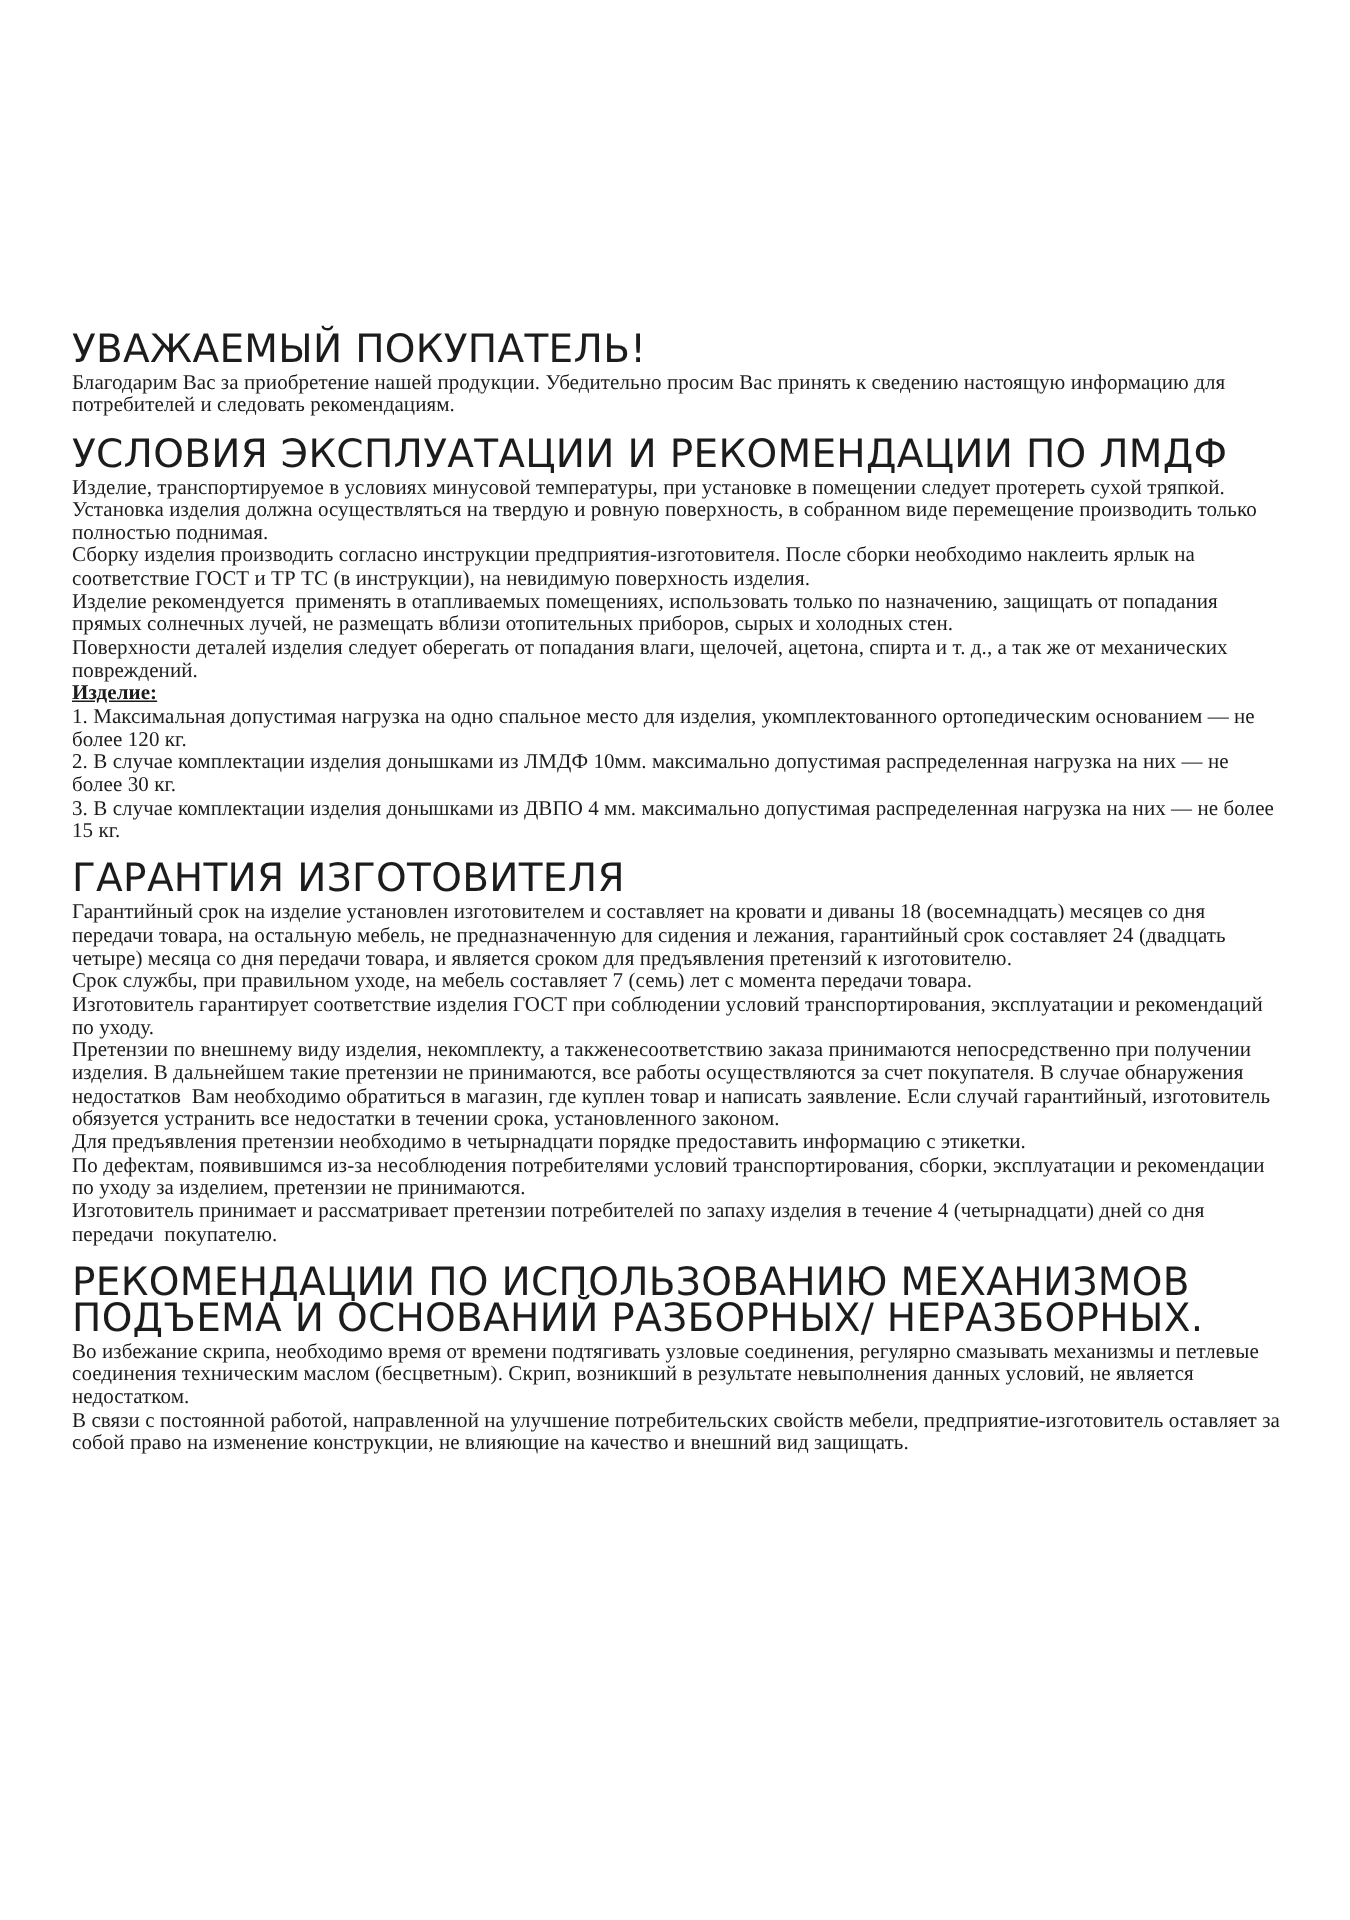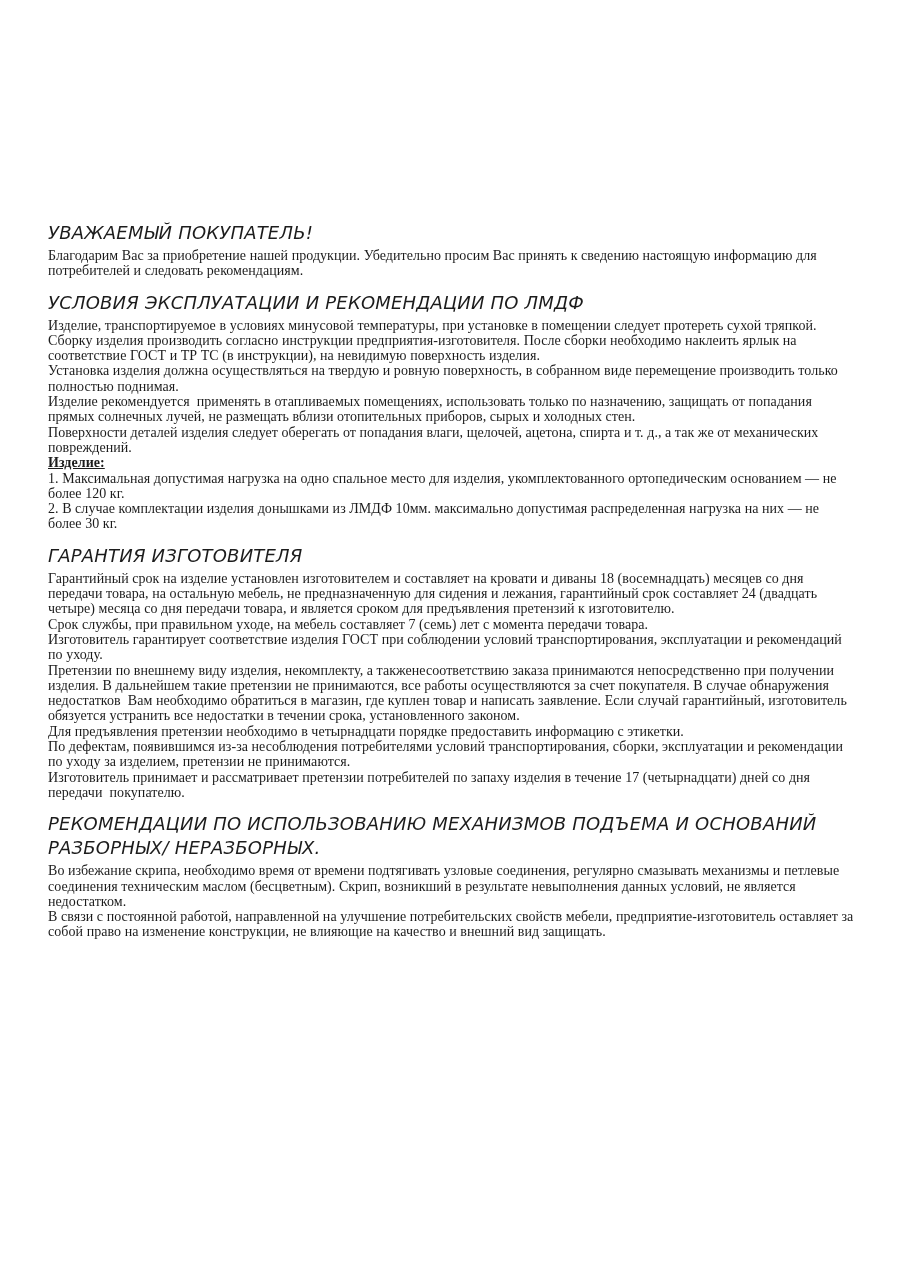--- a/index.html
+++ b/index.html
@@ -16,27 +16,26 @@
   }
   .page {
     box-sizing: border-box;
     width: 900px;
     height: 1280px;
     padding: 221px 46px 0 48px;
     background: #ffffff;
   }
   section { margin: 0; padding: 0; }
   h2.doc-heading {
-    font-size: 18px;
+    font-size: 26px;
     line-height: 24px;
     font-weight: 400;
     letter-spacing: 0.2px;
     color: #1c1c1c;
     margin: 12px 0 3px 0;
-    font-style: italic;
   }
   section:first-child h2.doc-heading {
     margin-top: 0;
   }
   p.doc-par {
     margin: 0;
     font-size: 14px;
     line-height: 15.3px;
     letter-spacing: 0.05px;
     white-space: pre-wrap;
@@ -54,38 +53,39 @@
 <div class="page">
 
   <section>
     <h2 class="doc-heading">УВАЖАЕМЫЙ ПОКУПАТЕЛЬ!</h2>
     <p class="doc-par">Благодарим Вас за приобретение нашей продукции. Убедительно просим Вас принять к сведению настоящую информацию для потребителей и следовать рекомендациям.</p>
   </section>
 
   <section>
     <h2 class="doc-heading">УСЛОВИЯ ЭКСПЛУАТАЦИИ И РЕКОМЕНДАЦИИ ПО ЛМДФ</h2>
     <p class="doc-par">Изделие, транспортируемое в условиях минусовой температуры, при установке в помещении следует протереть сухой тряпкой.</p>
+    <p class="doc-par">Установка изделия должна осуществляться на твердую и ровную поверхность, в собранном виде перемещение производить только полностью поднимая.</p>
     <p class="doc-par">Сборку изделия производить согласно инструкции предприятия-изготовителя. После сборки необходимо наклеить ярлык на соответствие ГОСТ и ТР ТС (в инструкции), на невидимую поверхность изделия.</p>
-    <p class="doc-par">Установка изделия должна осуществляться на твердую и ровную поверхность, в собранном виде перемещение производить только полностью поднимая.</p>
     <p class="doc-par">Изделие рекомендуется  применять в отапливаемых помещениях, использовать только по назначению, защищать от попадания прямых солнечных лучей, не размещать вблизи отопительных приборов, сырых и холодных стен.</p>
     <p class="doc-par">Поверхности деталей изделия следует оберегать от попадания влаги, щелочей, ацетона, спирта и т. д., а так же от механических повреждений.</p>
     <p class="doc-par"><span class="attention-label">Изделие:</span></p>
     <p class="doc-par">1. Максимальная допустимая нагрузка на одно спальное место для изделия, укомплектованного ортопедическим основанием — не более 120 кг.</p>
     <p class="doc-par">2. В случае комплектации изделия донышками из ЛМДФ 10мм. максимально допустимая распределенная нагрузка на них — не более 30 кг.</p>
+    <p class="doc-par">3. В случае комплектации изделия донышками из ДВПО 4 мм. максимально допустимая распределенная нагрузка на них — не более 15 кг.</p>
   </section>
 
   <section>
     <h2 class="doc-heading">ГАРАНТИЯ ИЗГОТОВИТЕЛЯ</h2>
     <p class="doc-par">Гарантийный срок на изделие установлен изготовителем и составляет на кровати и диваны 18 (восемнадцать) месяцев со дня передачи товара, на остальную мебель, не предназначенную для сидения и лежания, гарантийный срок составляет 24 (двадцать четыре) месяца со дня передачи товара, и является сроком для предъявления претензий к изготовителю.</p>
     <p class="doc-par">Срок службы, при правильном уходе, на мебель составляет 7 (семь) лет с момента передачи товара.</p>
     <p class="doc-par">Изготовитель гарантирует соответствие изделия ГОСТ при соблюдении условий транспортирования, эксплуатации и рекомендаций по уходу.</p>
     <p class="doc-par">Претензии по внешнему виду изделия, некомплекту, а такженесоответствию заказа принимаются непосредственно при получении изделия. В дальнейшем такие претензии не принимаются, все работы осуществляются за счет покупателя. В случае обнаружения недостатков  Вам необходимо обратиться в магазин, где куплен товар и написать заявление. Если случай гарантийный, изготовитель обязуется устранить все недостатки в течении срока, установленного законом.</p>
     <p class="doc-par">Для предъявления претензии необходимо в четырнадцати порядке предоставить информацию с этикетки.</p>
     <p class="doc-par">По дефектам, появившимся из-за несоблюдения потребителями условий транспортирования, сборки, эксплуатации и рекомендации по уходу за изделием, претензии не принимаются.</p>
-    <p class="doc-par">Изготовитель принимает и рассматривает претензии потребителей по запаху изделия в течение 17 (четырнадцати) дней со дня передачи  покупателю.</p>
+    <p class="doc-par">Изготовитель принимает и рассматривает претензии потребителей по запаху изделия в течение 4 (четырнадцати) дней со дня передачи  покупателю.</p>
   </section>
 
   <section>
     <h2 class="doc-heading">РЕКОМЕНДАЦИИ ПО ИСПОЛЬЗОВАНИЮ МЕХАНИЗМОВ ПОДЪЕМА И ОСНОВАНИЙ РАЗБОРНЫХ/ НЕРАЗБОРНЫХ.</h2>
     <p class="doc-par">Во избежание скрипа, необходимо время от времени подтягивать узловые соединения, регулярно смазывать механизмы и петлевые соединения техническим маслом (бесцветным). Скрип, возникший в результате невыполнения данных условий, не является недостатком.</p>
     <p class="doc-par">В связи с постоянной работой, направленной на улучшение потребительских свойств мебели, предприятие-изготовитель оставляет за собой право на изменение конструкции, не влияющие на качество и внешний вид защищать.</p>
   </section>
 
 </div>
 

